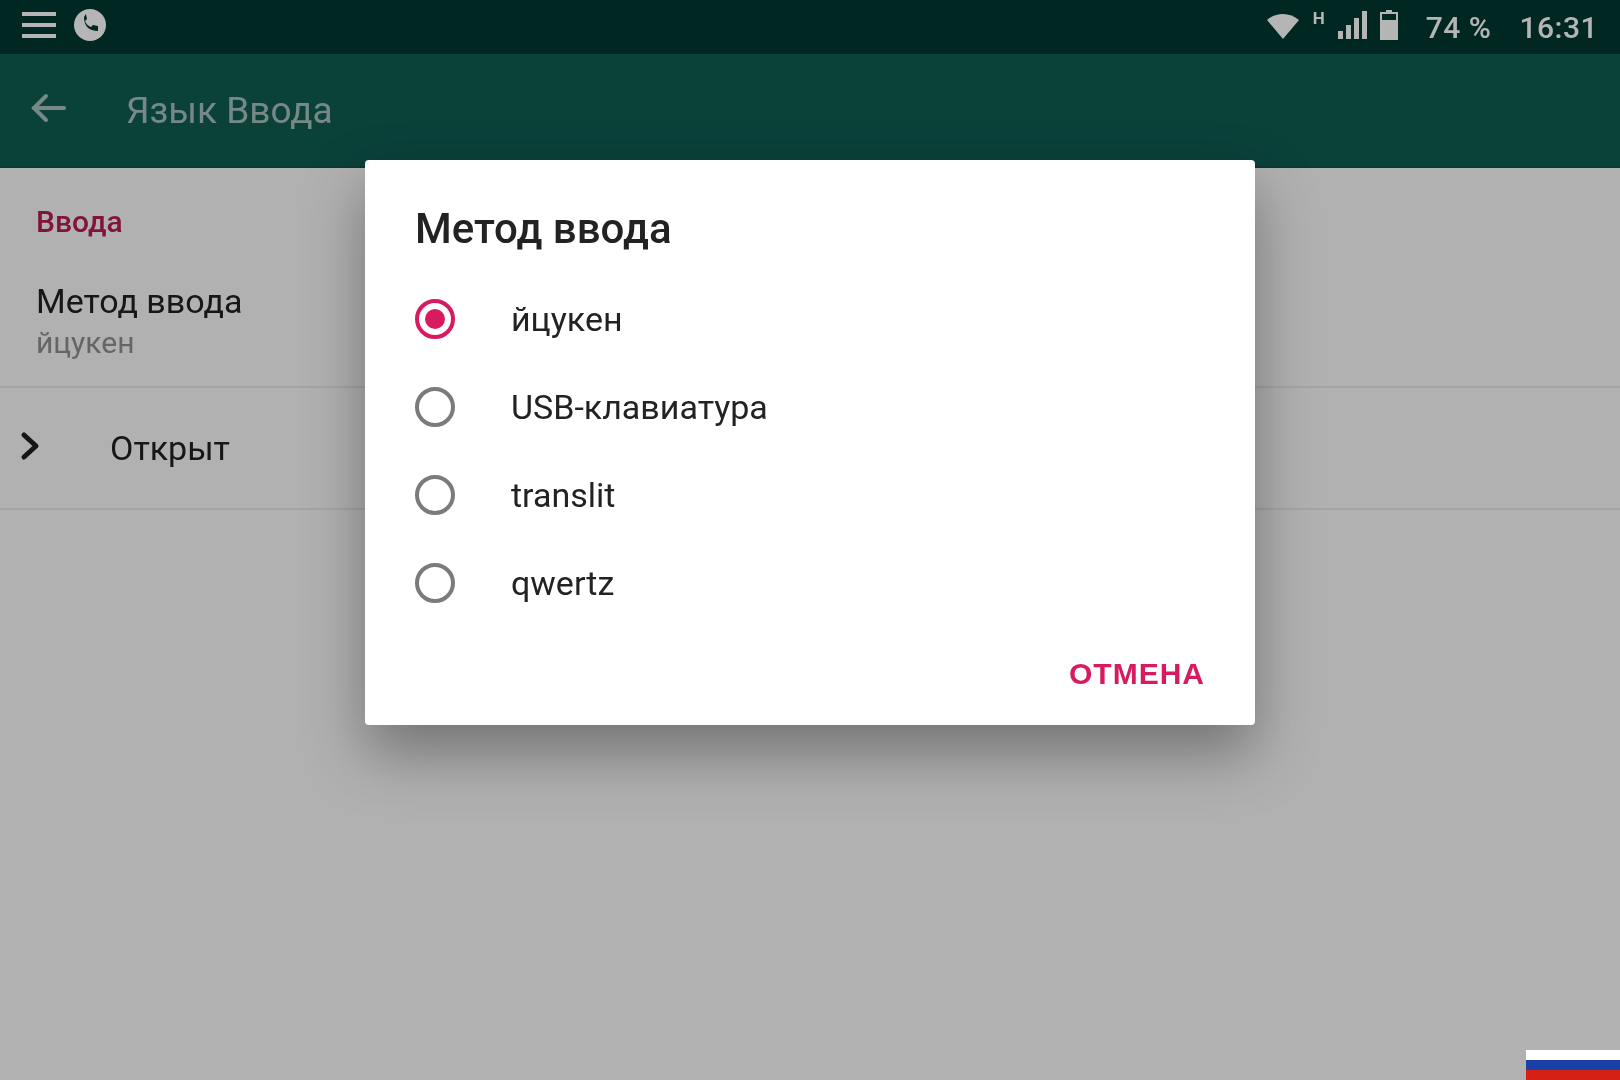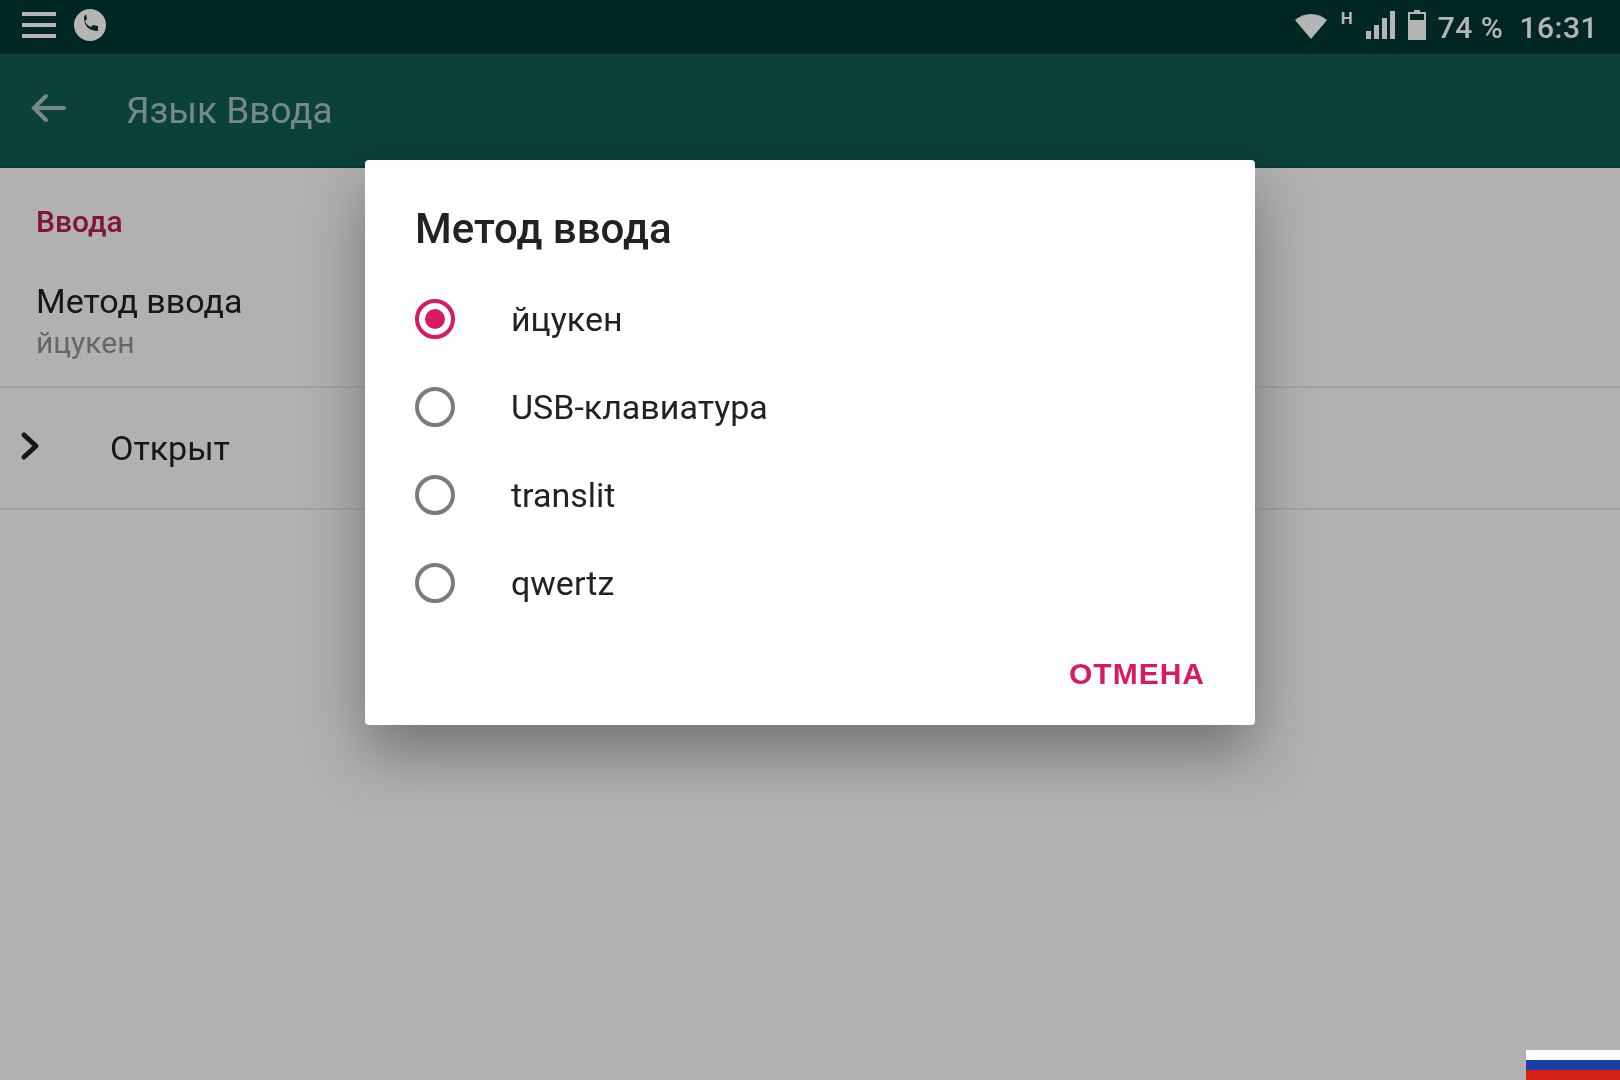--- a/index.html
+++ b/index.html
@@ -7,21 +7,21 @@
   body { position: relative; background: #fafafa; }
 
   
   .statusbar {
     height: 54px; width: 100%; background: #003731;
     display: flex; align-items: center; justify-content: space-between;
     padding: 0 22px 0 22px; color: #fff;
   }
   .status-left, .status-right { display: flex; align-items: center; gap: 18px; }
   .status-right { gap: 12px; }
-  .st-txt { font-size: 30px; font-weight: 500; letter-spacing: 0.5px; }
+  .st-txt { font-size: 30px; font-weight: 500; letter-spacing: 0.5px; margin-left: 16px; }
   .st-small { font-size: 17px; font-weight: 700; letter-spacing: 1px; margin-bottom: 18px; }
 
   
   .appbar {
     height: 114px; width: 100%; background: #0f5c51;
     display: flex; align-items: center; padding-left: 28px;
     border-bottom: 2px solid rgba(0,0,0,0.1);
   }
   .appbar .back { margin-right: 58px; }
   .appbar .title { font-size: 37px; color: #a7c1bd; font-weight: 400; }
@@ -119,21 +119,21 @@
         </svg>
     </span>
     <span>
       <svg width="18" height="30" viewBox="0 0 18 30">
           <rect x="6" y="0" width="6" height="3" fill="#fff"></rect>
           <rect x="1" y="3" width="16" height="27" fill="none" stroke="#fff" stroke-width="2"></rect>
           <rect x="1" y="10" width="16" height="20" fill="#fff"></rect>
         </svg>
     </span>
     <span class="st-txt">74 %</span>
-    <span class="st-txt" style="margin-left:4px">16:31</span>
+    <span class="st-txt" style="margin-left:16px">16:31</span>
   </div>
 </div>
 
 <div class="appbar">
   <span class="back">
     <svg width="40" height="40" viewBox="0 0 40 40">
         <g stroke="#a7c1bd" stroke-width="4" fill="none" stroke-linecap="round">
           <line x1="6" y1="20" x2="36" y2="20"></line>
           <polyline points="18,8 6,20 18,32"></polyline>
         </g>

